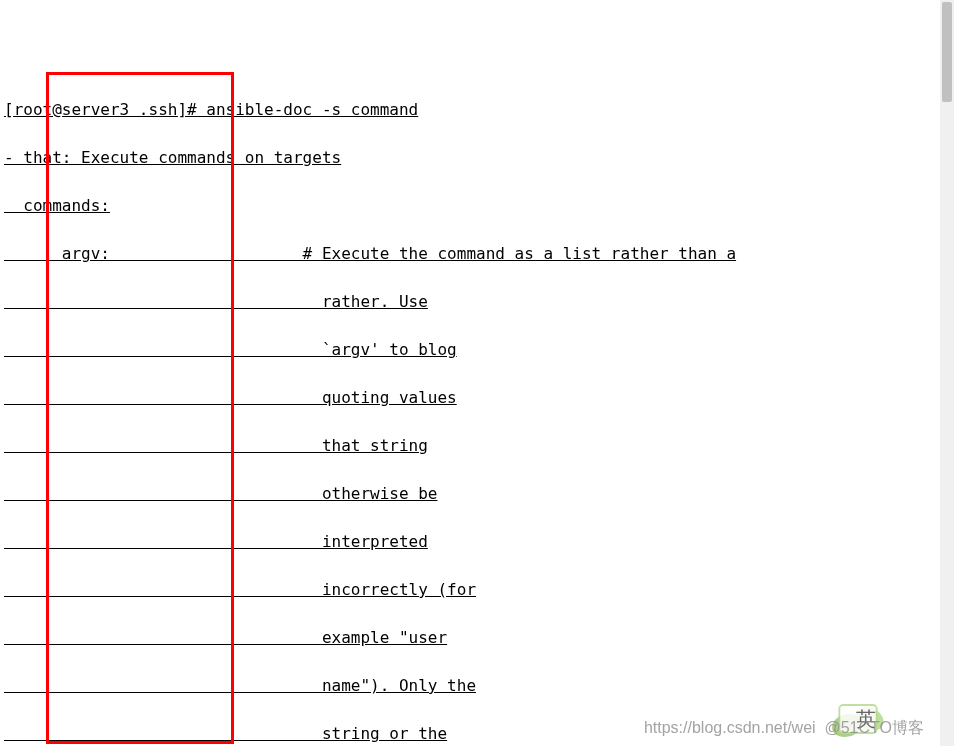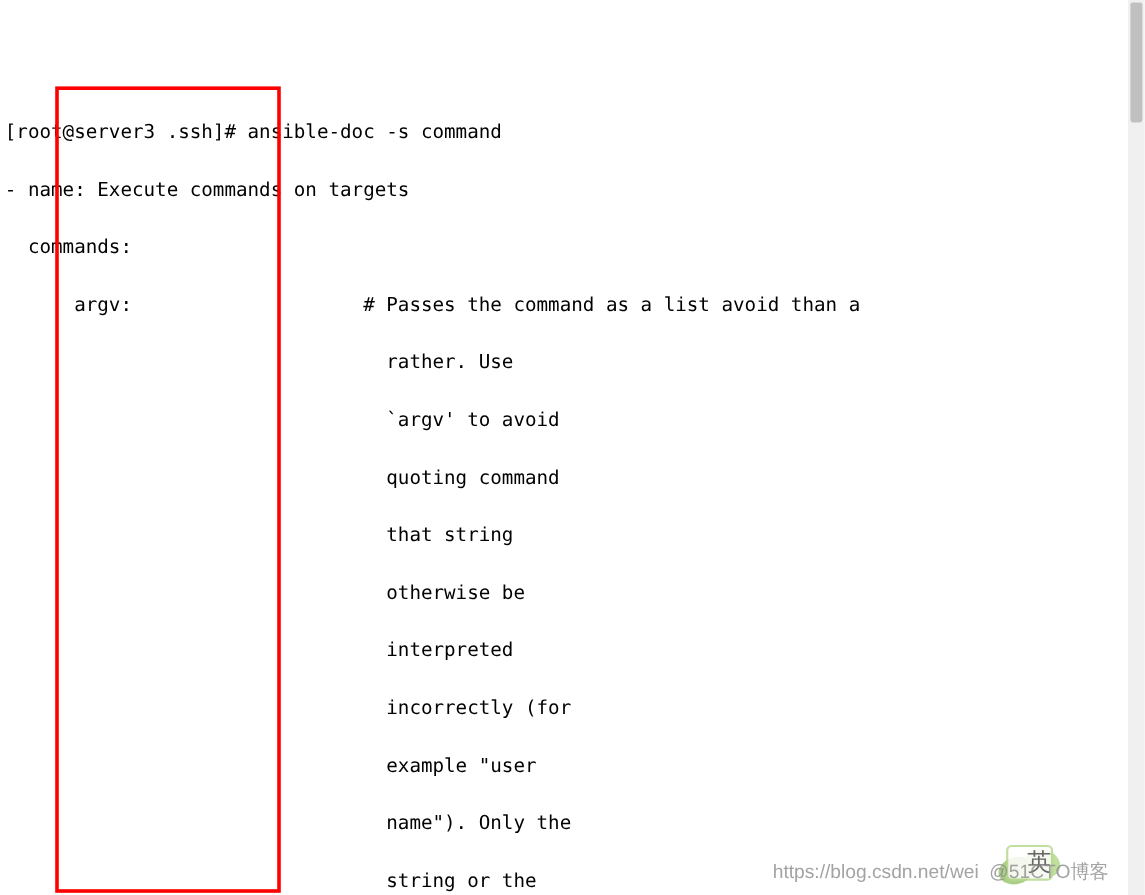--- a/index.html
+++ b/index.html
@@ -9,21 +9,21 @@
       line-height: 1.5;
       background: #ffffff;
       color: #000000;
       padding: 2px 4px;
       white-space: pre;
       position: relative;
       width: 954px;
       height: 746px;
       overflow: hidden;
     }
-    .terminal-line { display: block; }
+    .terminal-line { display: block; text-decoration: underline; }
     .highlight-box {
       position: absolute;
       border: 3px solid #ff0000;
       left: 46px;
       top: 72px;
       width: 188px;
       height: 672px;
       pointer-events: none;
     }
     .watermark {
@@ -70,26 +70,26 @@
       background: #c0c0c0;
       border-radius: 2px;
     }
   </style>
 </head>
 <body>
 
 
 
 <span class="terminal-line">[root@server3 .ssh]# ansible-doc -s command</span>
-<span class="terminal-line">- name: Execute commands on targets</span>
+<span class="terminal-line">- that: Execute commands on targets</span>
 <span class="terminal-line">  commands:</span>
-<span class="terminal-line">      argv:                    # Passes the command as a list avoid than a</span>
+<span class="terminal-line">      argv:                    # Execute the command as a list rather than a</span>
 <span class="terminal-line">                                 rather. Use</span>
-<span class="terminal-line">                                 `argv' to avoid</span>
-<span class="terminal-line">                                 quoting command</span>
+<span class="terminal-line">                                 `argv' to blog</span>
+<span class="terminal-line">                                 quoting values</span>
 <span class="terminal-line">                                 that string</span>
 <span class="terminal-line">                                 otherwise be</span>
 <span class="terminal-line">                                 interpreted</span>
 <span class="terminal-line">                                 incorrectly (for</span>
 <span class="terminal-line">                                 example "user</span>
 <span class="terminal-line">                                 name"). Only the</span>
 <span class="terminal-line">                                 string or the</span>
 
 
 

